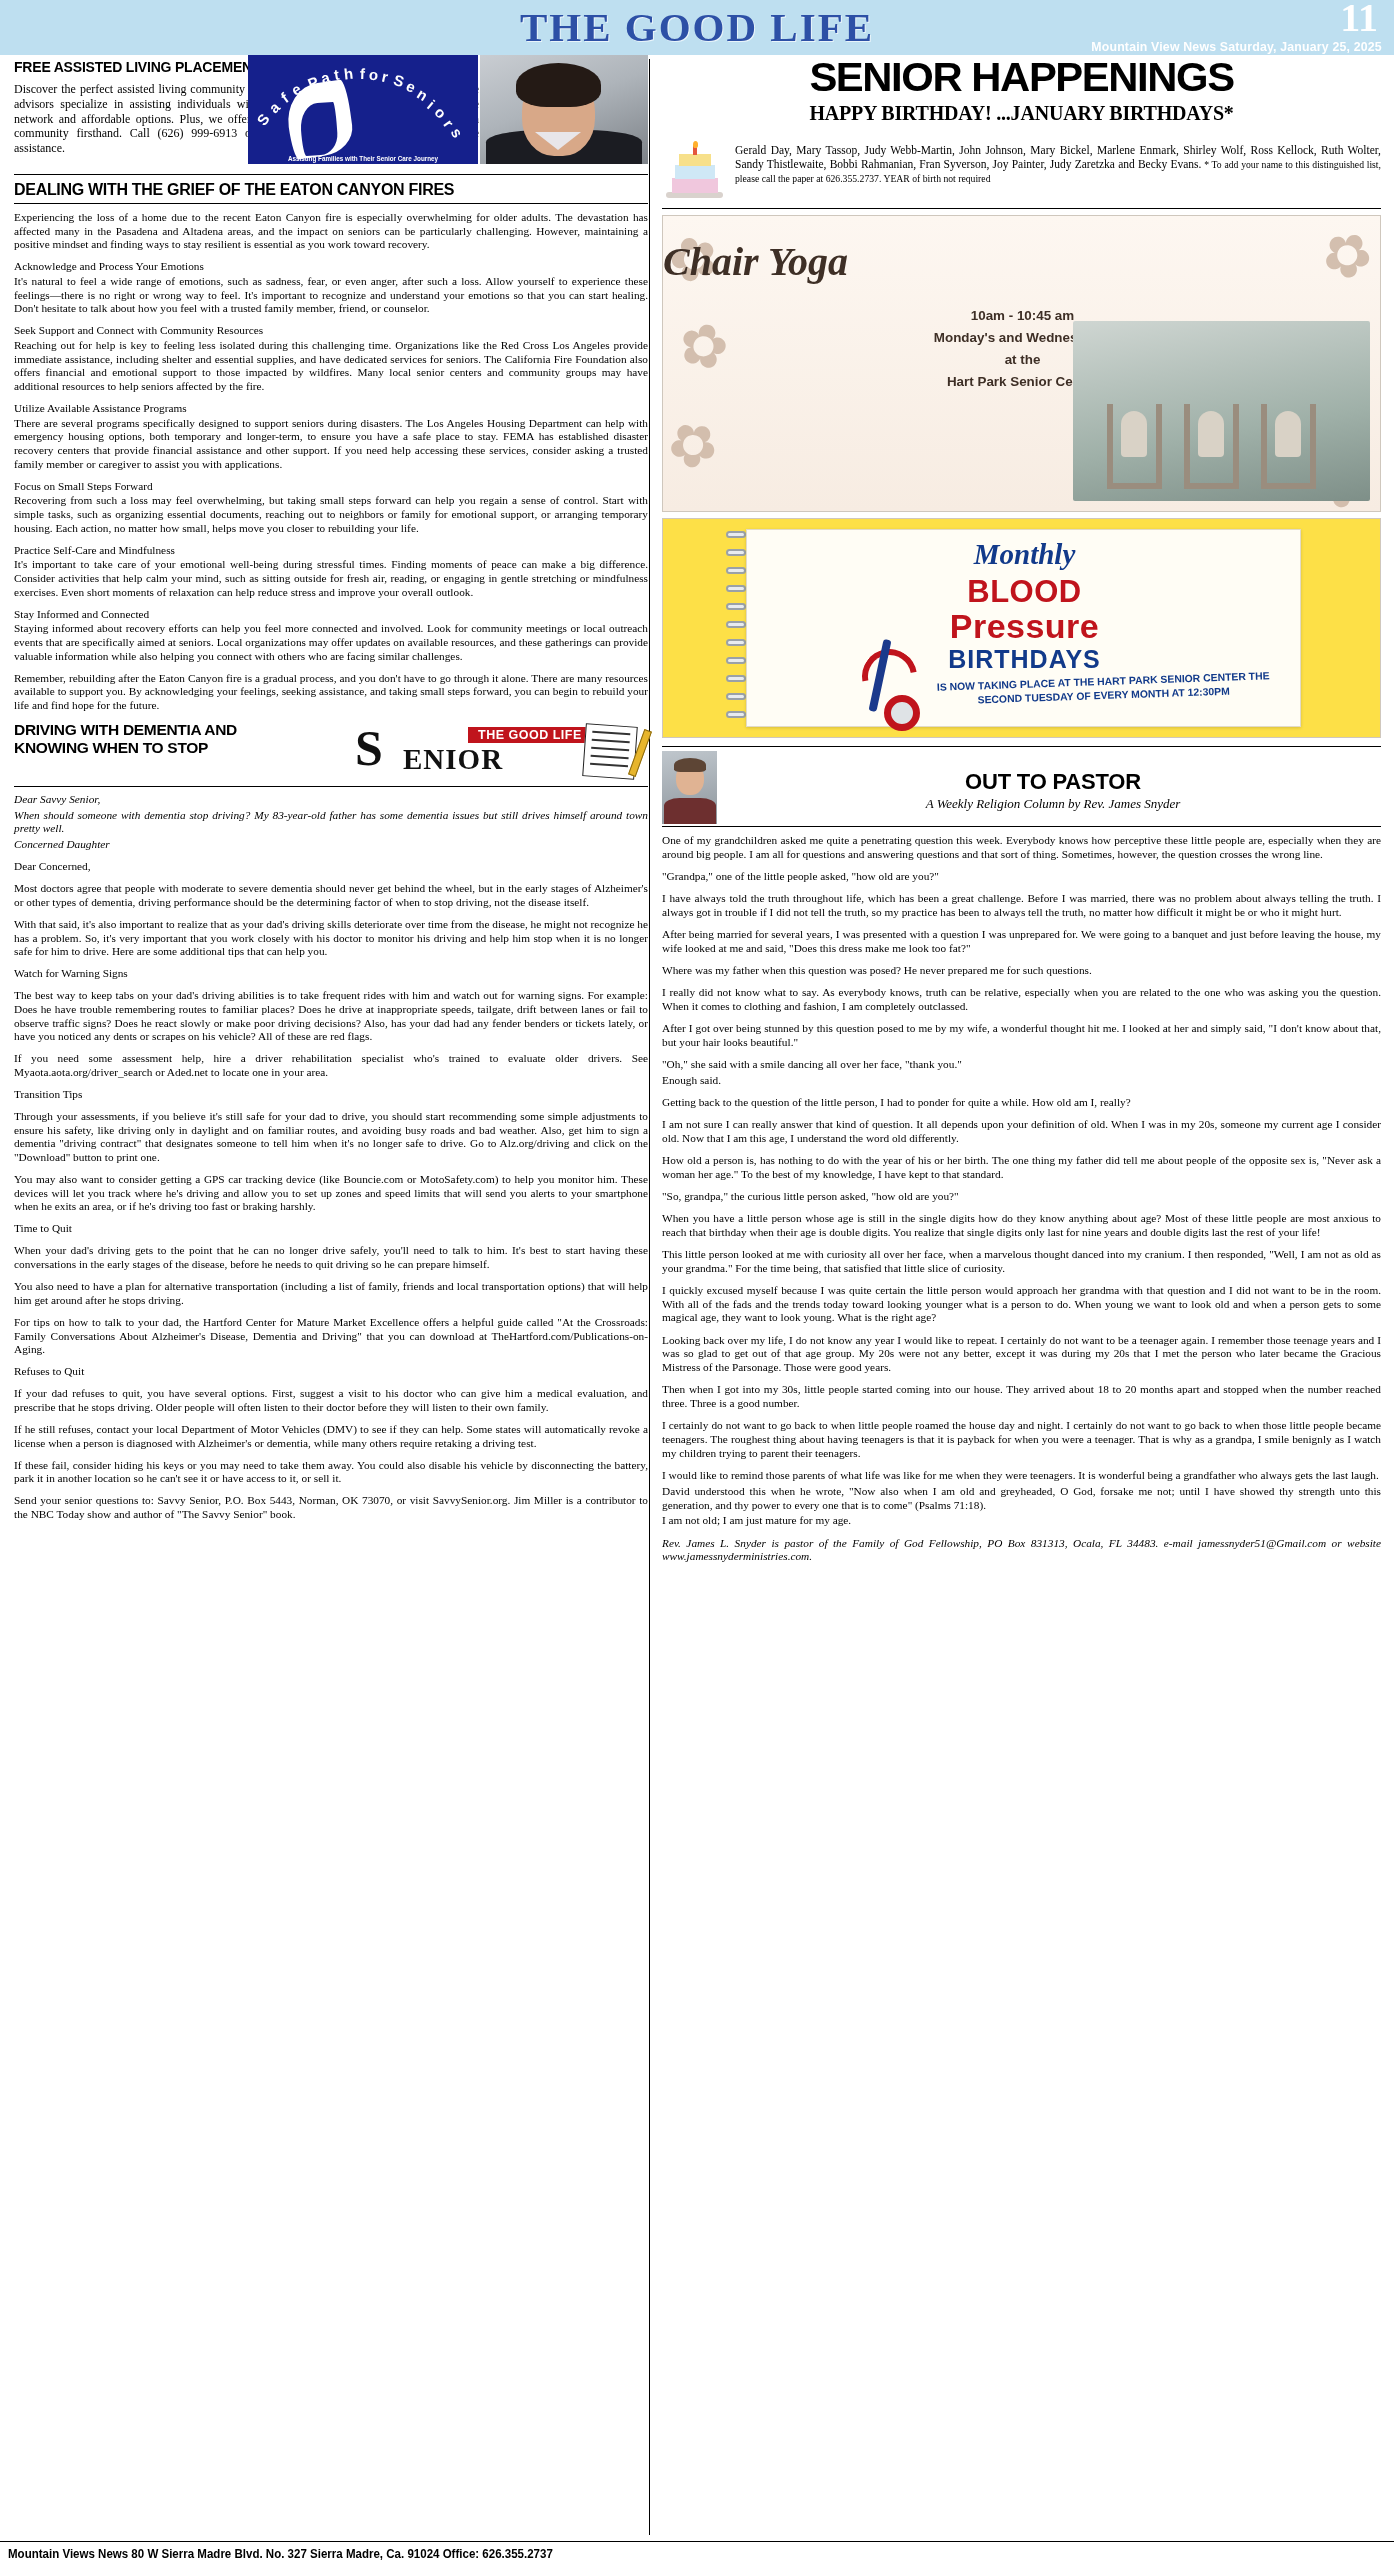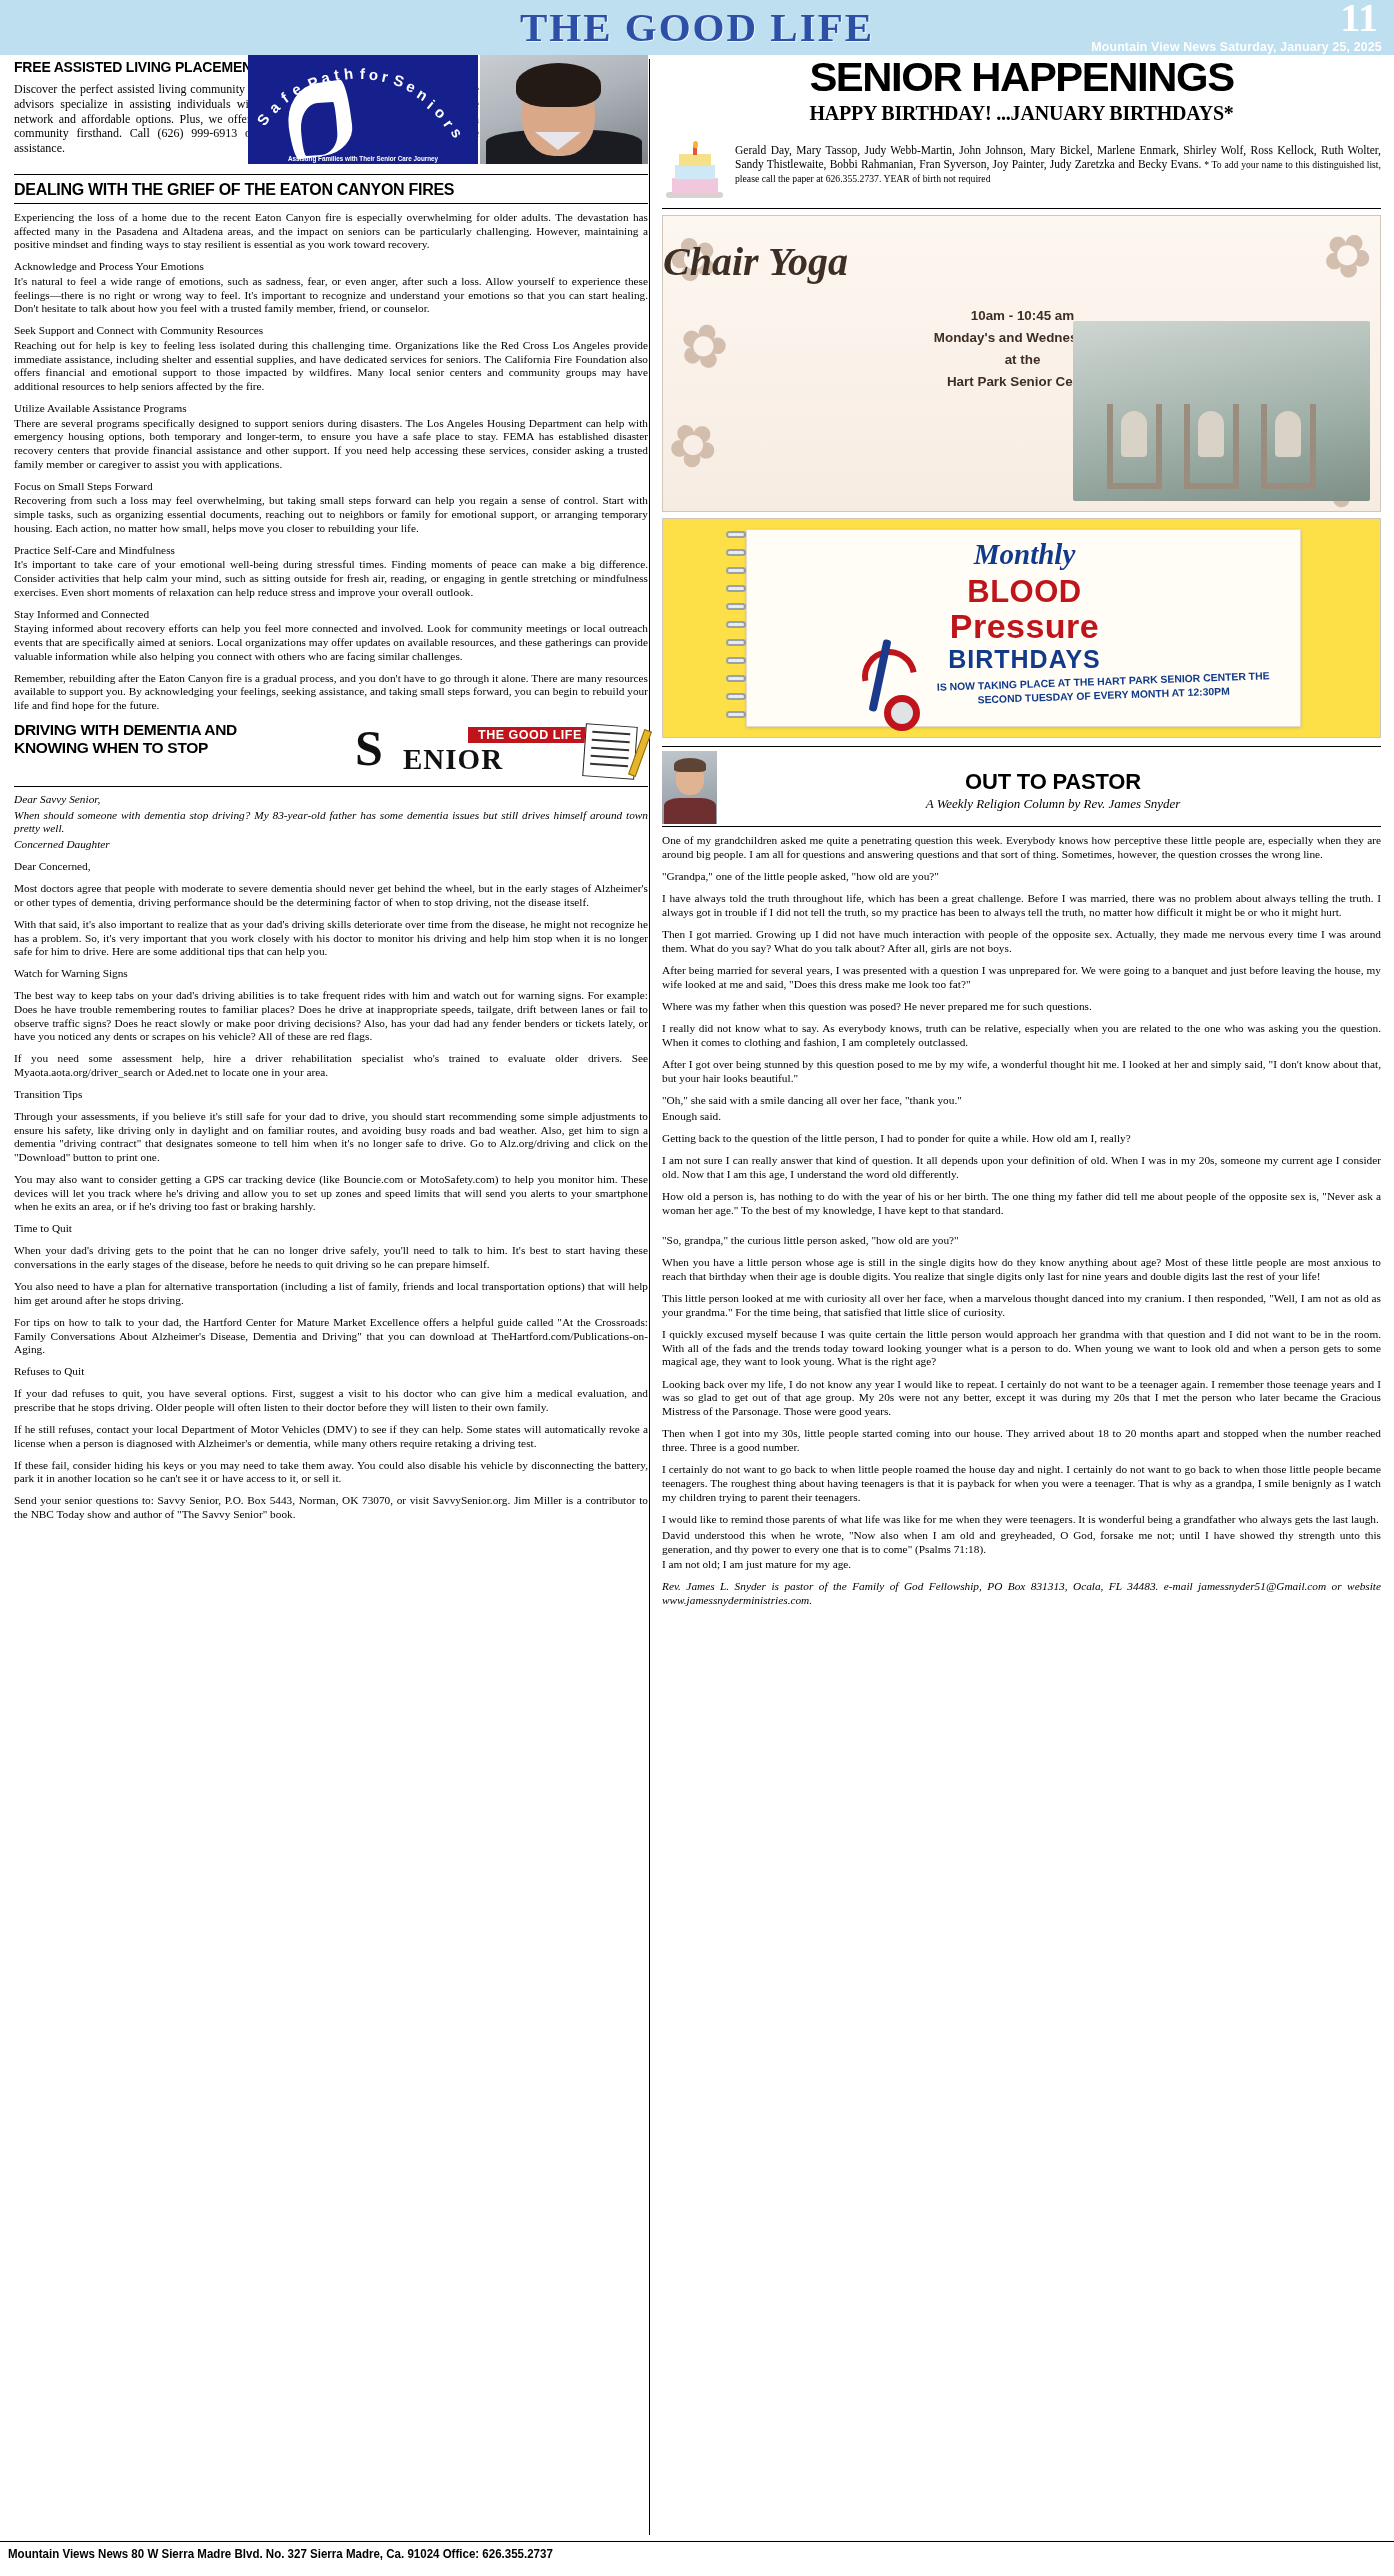--- a/index.html
+++ b/index.html
@@ -502,30 +502,29 @@
       <div class="pastor-head">OUT TO PASTOR</div>
       <div class="pastor-sub">A Weekly Religion Column by Rev. James Snyder</div>
     </div>
   </div>
   <hr class="rule-thin" style="margin-bottom:7px;">
 
   <div class="pastor-body">
     <p>One of my grandchildren asked me quite a penetrating question this week. Everybody knows how perceptive these little people are, especially when they are around big people. I am all for questions and answering questions and that sort of thing. Sometimes, however, the question crosses the wrong line.</p>
     <p style="margin-bottom:8.4px">"Grandpa," one of the little people asked, "how old are you?"</p>
     <p>I have always told the truth throughout life, which has been a great challenge. Before I was married, there was no problem about always telling the truth. I always got in trouble if I did not tell the truth, so my practice has been to always tell the truth, no matter how difficult it might be or who it might hurt.</p>
-    <p>Then I got married. Growing up I did not have much interaction with people of the opposite sex. Actually, they made me nervous every time I was around them. What do you say? What do you talk about? After all, girls are not boys.</p>
     <p>After being married for several years, I was presented with a question I was unprepared for. We were going to a banquet and just before leaving the house, my wife looked at me and said, "Does this dress make me look too fat?"</p>
     <p>Where was my father when this question was posed? He never prepared me for such questions.</p>
     <p>I really did not know what to say. As everybody knows, truth can be relative, especially when you are related to the one who was asking you the question. When it comes to clothing and fashion, I am completely outclassed.</p>
     <p>After I got over being stunned by this question posed to me by my wife, a wonderful thought hit me. I looked at her and simply said, "I don't know about that, but your hair looks beautiful."</p>
     <p style="margin-bottom:2px">"Oh," she said with a smile dancing all over her face, "thank you."</p>
     <p>Enough said.</p>
     <p>Getting back to the question of the little person, I had to ponder for quite a while. How old am I, really?</p>
     <p>I am not sure I can really answer that kind of question. It all depends upon your definition of old. When I was in my 20s, someone my current age I consider old. Now that I am this age, I understand the word old differently.</p>
-    <p style="margin-bottom:16px">How old a person is, has nothing to do with the year of his or her birth. The one thing my father did tell me about people of the opposite sex is, "Never ask a woman her age." To the best of my knowledge, I have kept to that standard.</p>
+    <p style="margin-bottom:8px">How old a person is, has nothing to do with the year of his or her birth. The one thing my father did tell me about people of the opposite sex is, "Never ask a woman her age." To the best of my knowledge, I have kept to that standard.</p>
     <p>"So, grandpa," the curious little person asked, "how old are you?"</p>
     <p>When you have a little person whose age is still in the single digits how do they know anything about age? Most of these little people are most anxious to reach that birthday when their age is double digits. You realize that single digits only last for nine years and double digits last the rest of your life!</p>
     <p>This little person looked at me with curiosity all over her face, when a marvelous thought danced into my cranium. I then responded, "Well, I am not as old as your grandma." For the time being, that satisfied that little slice of curiosity.</p>
     <p>I quickly excused myself because I was quite certain the little person would approach her grandma with that question and I did not want to be in the room. With all of the fads and the trends today toward looking younger what is a person to do. When young we want to look old and when a person gets to some magical age, they want to look young. What is the right age?</p>
     <p>Looking back over my life, I do not know any year I would like to repeat. I certainly do not want to be a teenager again. I remember those teenage years and I was so glad to get out of that age group. My 20s were not any better, except it was during my 20s that I met the person who later became the Gracious Mistress of the Parsonage. Those were good years.</p>
     <p>Then when I got into my 30s, little people started coming into our house. They arrived about 18 to 20 months apart and stopped when the number reached three. Three is a good number.</p>
     <p>I certainly do not want to go back to when little people roamed the house day and night. I certainly do not want to go back to when those little people became teenagers. The roughest thing about having teenagers is that it is payback for when you were a teenager. That is why as a grandpa, I smile benignly as I watch my children trying to parent their teenagers.</p>
     <p style="margin-bottom:2px">I would like to remind those parents of what life was like for me when they were teenagers. It is wonderful being a grandfather who always gets the last laugh.</p>
     <p style="margin-bottom:2px">David understood this when he wrote, "Now also when I am old and greyheaded, O God, forsake me not; until I have showed thy strength unto this generation, and thy power to every one that is to come" (Psalms 71:18).</p>
     <p>I am not old; I am just mature for my age.</p>

